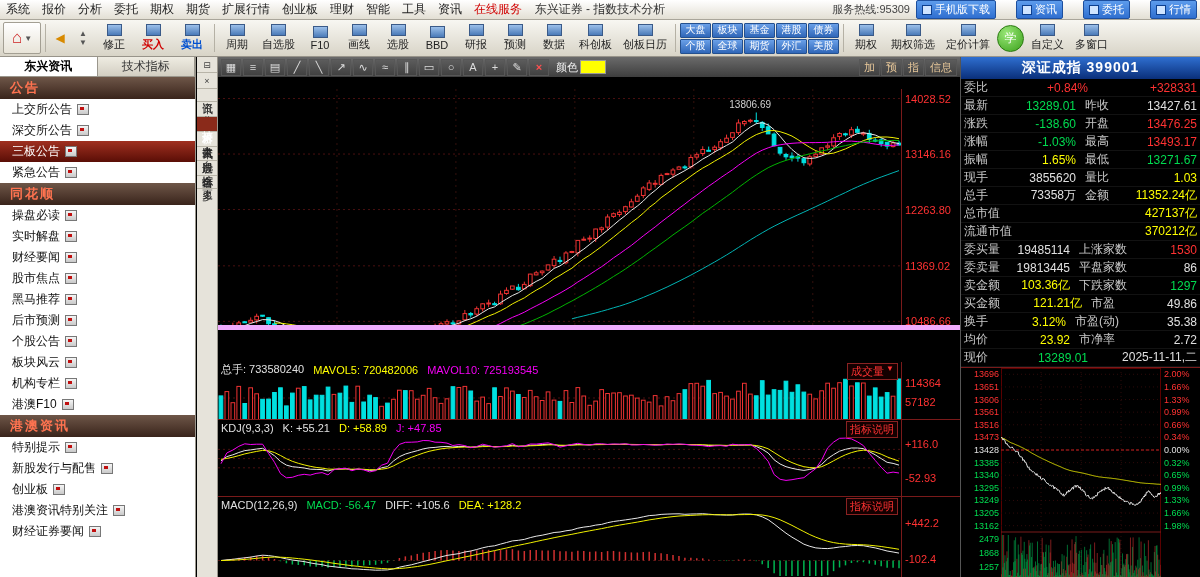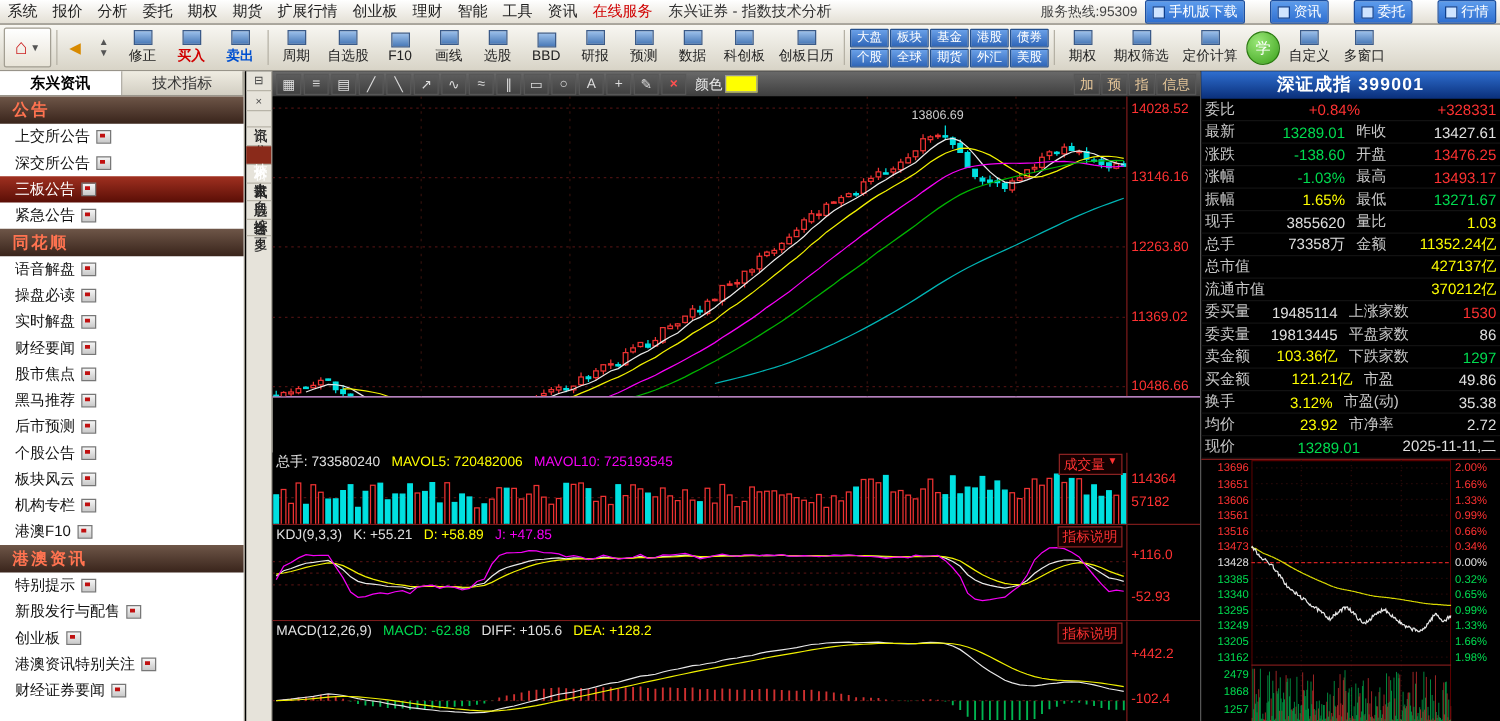--- a/index.html
+++ b/index.html
@@ -72,21 +72,21 @@
     font-size:11px;border:1px solid #575757;background:linear-gradient(#5c5c5c,#414141);flex:none;}
   .ct-del{color:#ff5050;font-weight:bold;}
   .ct-color-label{color:#eee;font-size:11px;margin-left:5px;}
   .ct-swatch{width:24px;height:12px;background:#ffff00;border:1px solid #999;}
   .ct-right{margin-left:auto;display:flex;gap:1px;}
   .ct-rbtn{padding:0 4px;height:15px;font-size:11px;color:#e8c89a;border:1px solid #575757;
     display:flex;align-items:center;background:linear-gradient(#5c5c5c,#414141);}
 
   
   .pane{position:absolute;left:218px;width:742px;background:#000;box-sizing:border-box;overflow:hidden;}
-  #pane-candles{top:77px;height:241px;border-bottom:1px solid #f0abfc;}
+  #pane-candles{top:89px;height:241px;border-bottom:5px solid #f0abfc;}
   #pane-volume{top:362px;height:58px;border-bottom:1px solid #7a1a1a;}
   #pane-kdj{top:420px;height:77px;border-bottom:1px solid #7a1a1a;}
   #pane-macd{top:497px;height:80px;}
   .axis{position:absolute;right:0;top:0;bottom:0;width:58px;border-left:1px solid #7a1a1a;}
   .axis-label{position:absolute;left:3px;font-size:11px;color:#ff3232;white-space:nowrap;}
   .pane-header{position:absolute;left:3px;top:1px;height:13px;display:flex;gap:9px;font-size:11px;
     align-items:center;z-index:2;white-space:nowrap;}
   .ph-w{color:#e0e0e0;} .ph-y{color:#ffff00;} .ph-m{color:#f500f5;} .ph-g{color:#00dc50;}
   .pane-link{position:absolute;right:62px;top:1px;font-size:11px;color:#ff3232;border:1px solid #8a2222;
     padding:0 3px;z-index:2;background:#140000;display:flex;align-items:flex-start;gap:2px;}
@@ -267,24 +267,20 @@
         </div>
         <div class="sb-item sel">
           <span>三板公告</span>
           <span class="sb-ic"></span>
         </div>
         <div class="sb-item">
           <span>紧急公告</span>
           <span class="sb-ic"></span>
         </div>
         <div class="sb-header">同花顺</div>
-        <div class="sb-item">
-          <span>语音解盘</span>
-          <span class="sb-ic"></span>
-        </div>
         <div class="sb-item">
           <span>操盘必读</span>
           <span class="sb-ic"></span>
         </div>
         <div class="sb-item">
           <span>实时解盘</span>
           <span class="sb-ic"></span>
         </div>
         <div class="sb-item">
           <span>财经要闻</span>
@@ -795,21 +791,21 @@
       </svg>
     <div class="axis">
       <div class="axis-label" style="top:18px;">+116.0</div>
       <div class="axis-label" style="top:52px;">-52.93</div>
     </div>
   </div>
 
   <div class="pane" id="pane-macd">
     <div class="pane-header">
       <span class="ph-w">MACD(12,26,9)</span>
-      <span class="ph-g">MACD: -62.88</span>
+      <span class="ph-g">MACD: -56.47</span>
       <span class="ph-w">DIFF: +105.6</span>
       <span class="ph-y">DEA: +128.2</span>
     </div>
     <div class="pane-link">
       <span>指标说明</span>
     </div>
     <svg id="svg-macd" width="684" height="66" style="position:absolute;left:0;top:14px;">
         <line x1="0" y1="49.5" x2="684" y2="49.5" stroke="#4a1010" stroke-dasharray="2,3"></line>
         <line x1="2.973913043478261" y1="49.5" x2="2.973913043478261" y2="49.5" stroke="#d03030" stroke-width="1.5"></line>
         <line x1="8.921739130434784" y1="49.5" x2="8.921739130434784" y2="48.423302582642876" stroke="#d03030" stroke-width="1.5"></line>

